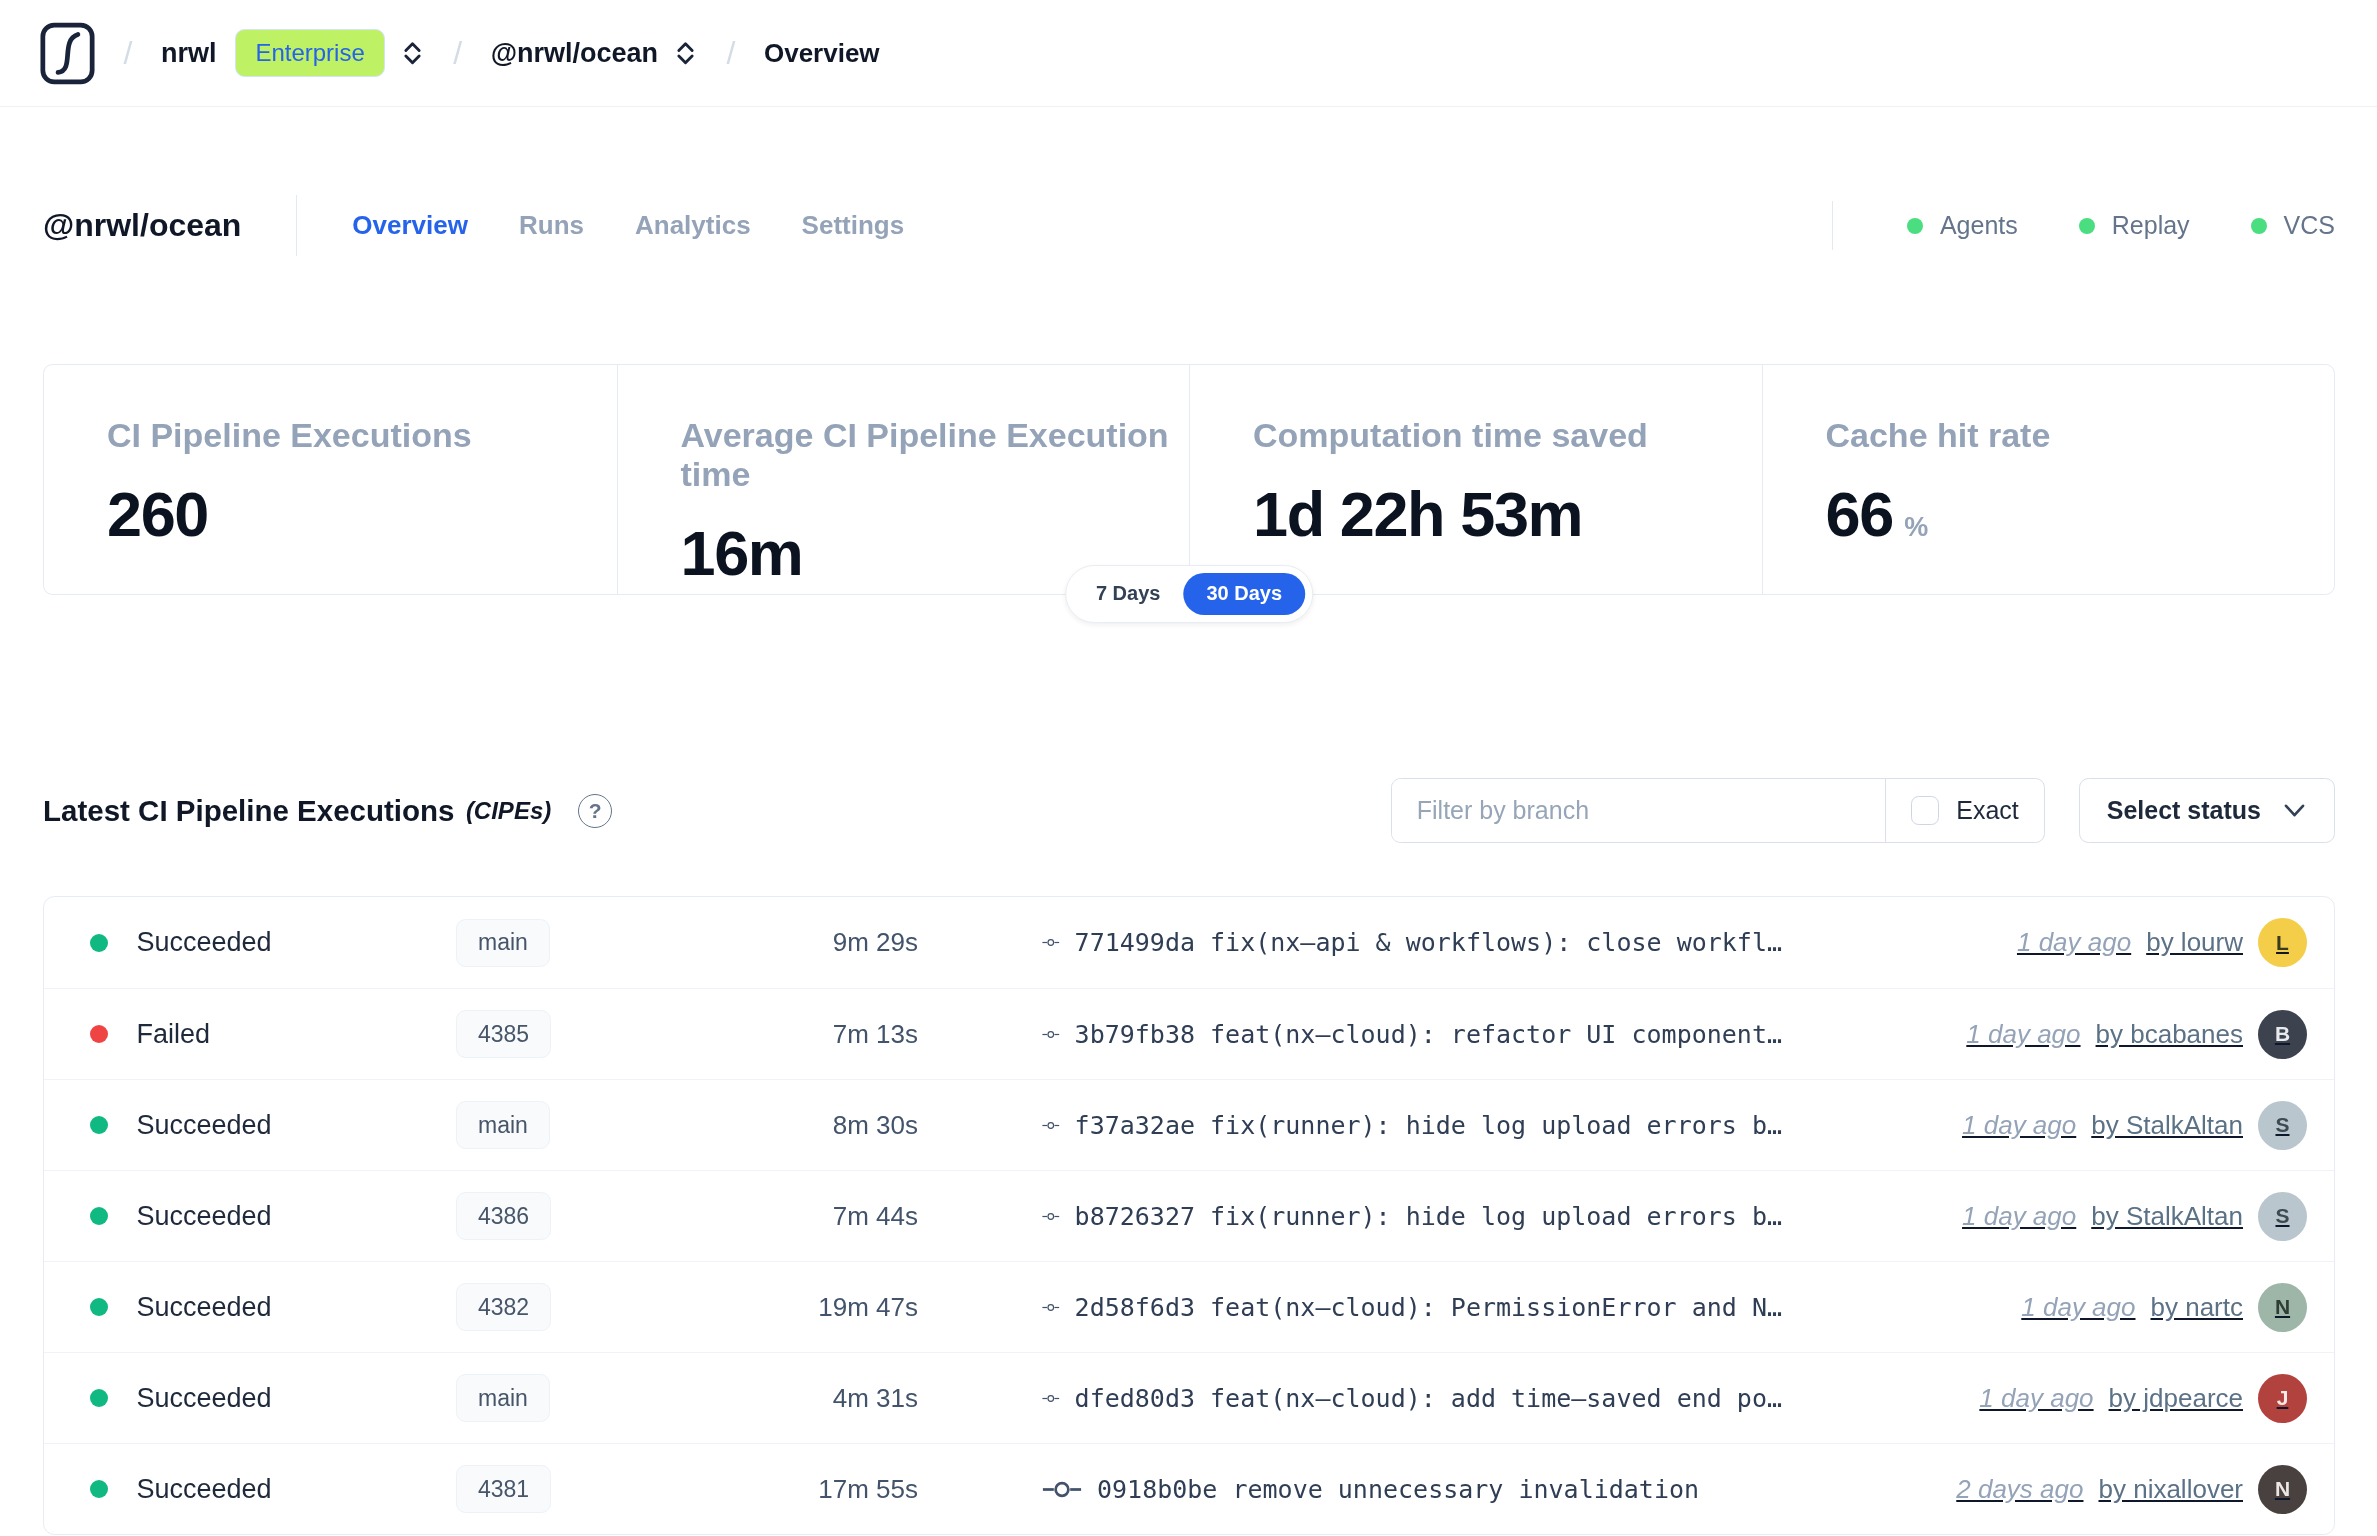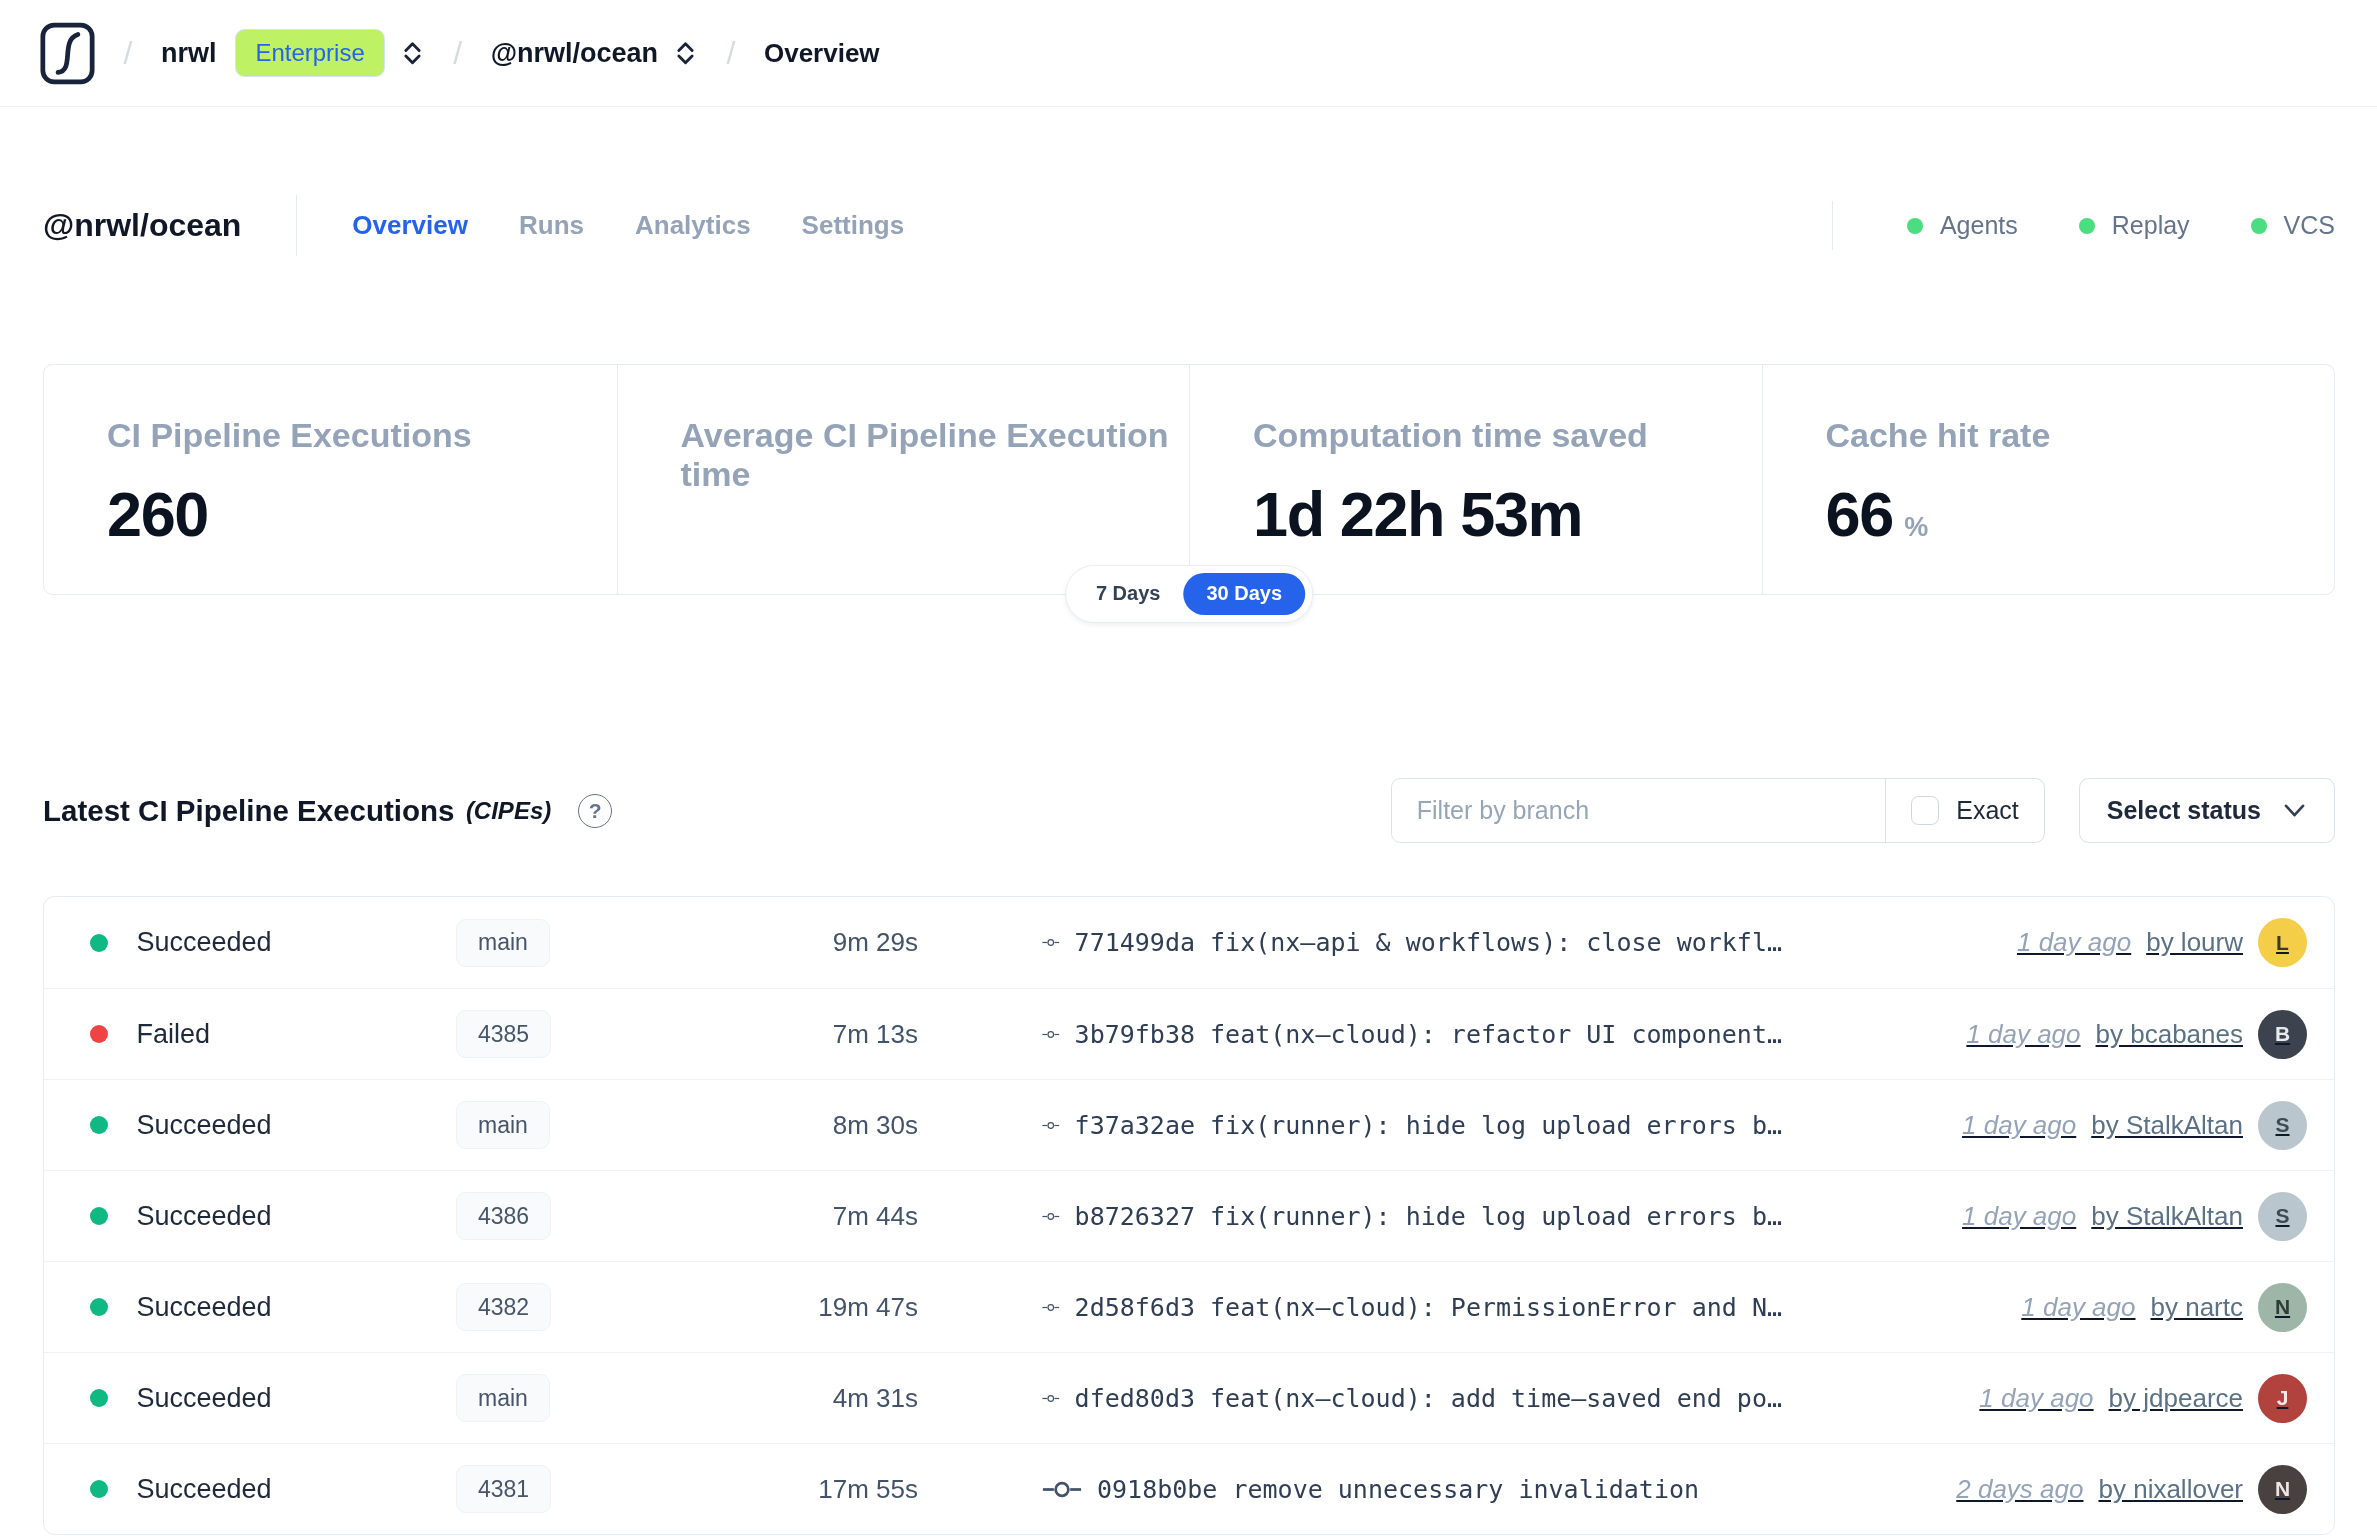--- a/index.html
+++ b/index.html
@@ -147,20 +147,21 @@
 </div>
 
 <div class="stats-wrap">
   <div class="stats">
     <div class="stat">
       <div class="stat-label">CI Pipeline Executions</div>
       <div class="stat-value"><span>260</span><span class="stat-suffix"></span></div>
     </div>
     <div class="stat">
       <div class="stat-label">Average CI Pipeline Execution time</div>
+      <div class="stat-value"><span>16m</span><span class="stat-suffix"></span></div>
     </div>
     <div class="stat">
       <div class="stat-label">Computation time saved</div>
       <div class="stat-value"><span>1d 22h 53m</span><span class="stat-suffix"></span></div>
     </div>
     <div class="stat">
       <div class="stat-label">Cache hit rate</div>
       <div class="stat-value"><span>66</span><span class="stat-suffix">%</span></div>
     </div>
   </div>

